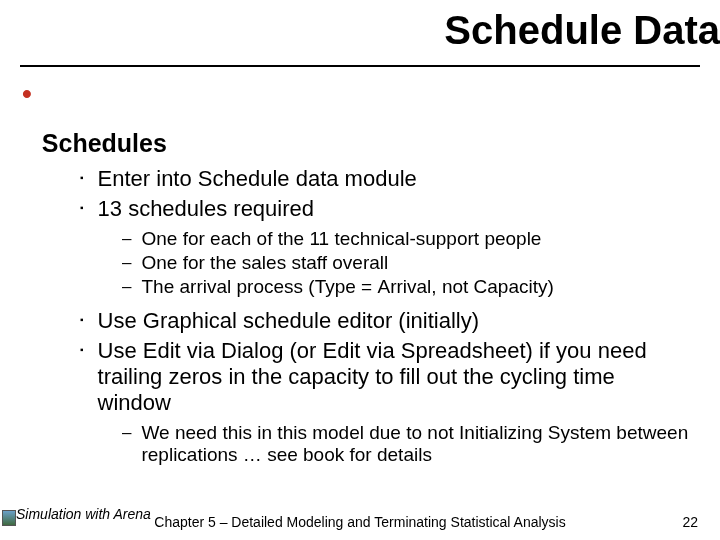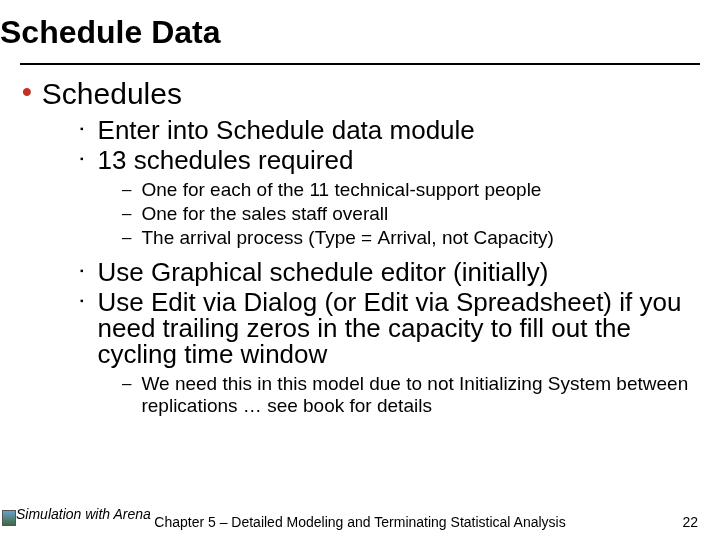--- a/index.html
+++ b/index.html
@@ -12,24 +12,24 @@
     font-family: Arial, Helvetica, sans-serif;
     color: #000;
   }
   .slide {
     position: relative;
     width: 720px;
     height: 540px;
     box-sizing: border-box;
   }
   .title {
-    text-align: left;
-    font-size: 32px;
+    text-align: right;
+    font-size: 40px;
     font-weight: bold;
-    padding-top: 14px;
+    padding-top: 8px;
     padding-bottom: 6px;
   }
   .hr {
     border: none;
     border-top: 2px solid #000;
     margin: 6px 20px 0 20px;
   }
   .body {
     padding: 14px 30px 0 18px;
   }
@@ -40,40 +40,41 @@
   }
   .lvl1-bullet {
     color: #c43021;
     font-size: 28px;
     line-height: 26px;
     margin-right: 10px;
     margin-left: 4px;
     font-weight: bold;
   }
   .lvl1-text {
-    font-size: 30px;
-    font-weight: normal;
+    font-size: 25px;
+    font-weight: bold;
     line-height: 30px;
+    margin-top: 47px;
   }
   .lvl2-list {
     padding-left: 62px;
     margin-top: 8px;
   }
   .lvl2-item {
     display: flex;
     align-items: flex-start;
     margin-bottom: 4px;
   }
   .lvl2-bullet {
     font-size: 10px;
     line-height: 24px;
     margin-right: 14px;
   }
   .lvl2-text {
-    font-size: 26px;
+    font-size: 22px;
     line-height: 26px;
   }
   .lvl3-list {
     padding-left: 104px;
     margin-top: 6px;
     margin-bottom: 10px;
   }
   .lvl3-item {
     display: flex;
     align-items: flex-start;

